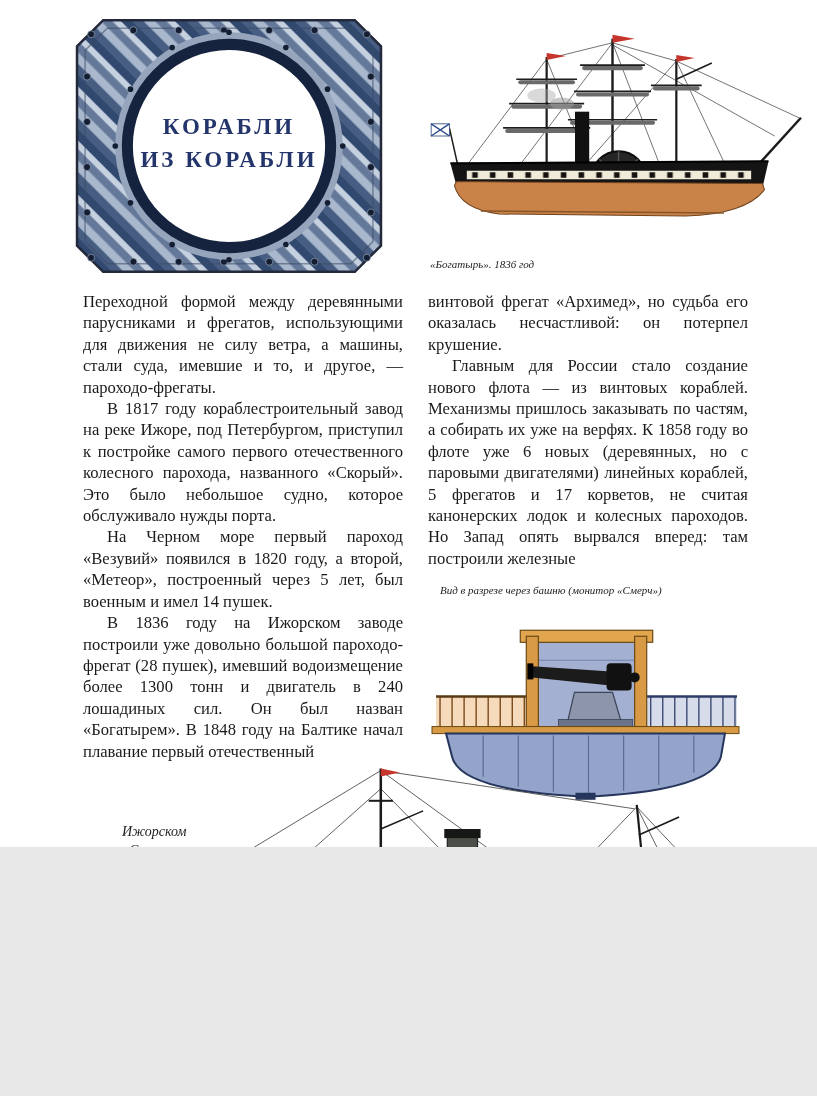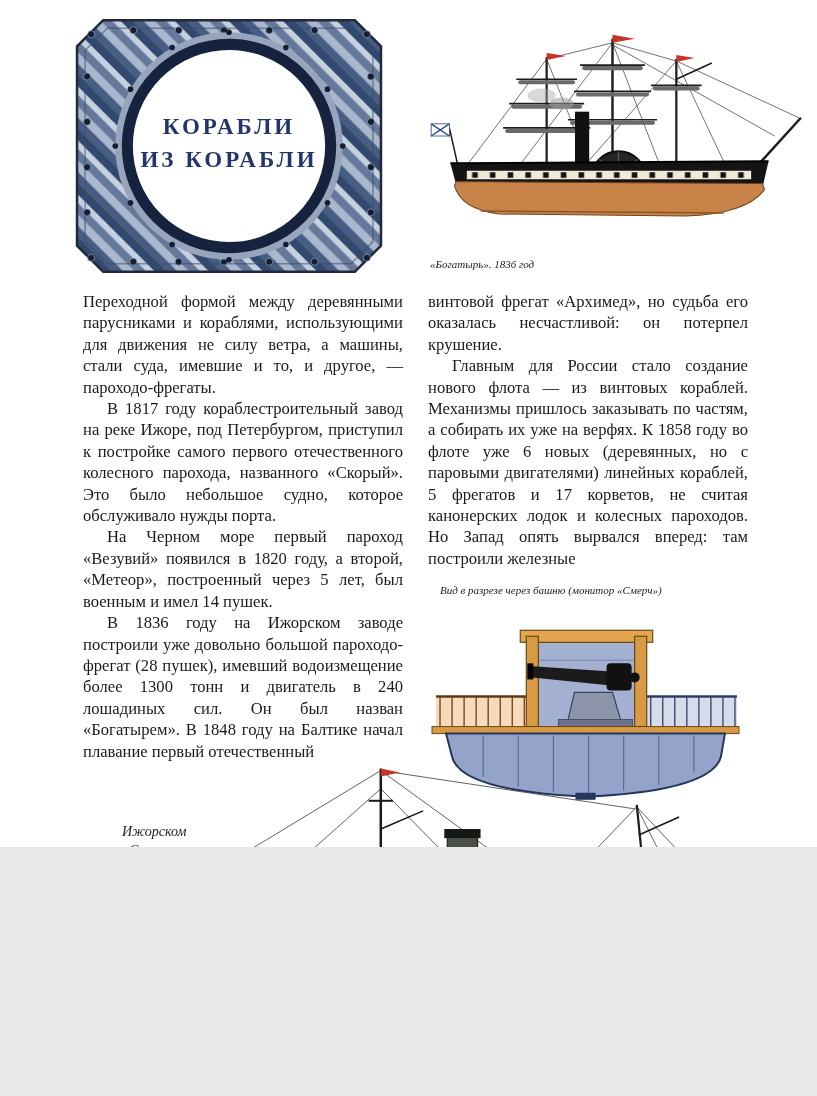--- a/index.html
+++ b/index.html
@@ -192,21 +192,21 @@
         <line x1="30" y1="143" x2="344" y2="141" stroke="#000" stroke-width="2"></line>
         <rect x="46" y="150" width="281" height="9" fill="url(#gunports)" stroke="#222" stroke-width="0.6"></rect>
         <path d="M34,165 Q40,188 78,193 L262,195 Q322,193 340,169 L338,163 L36,161 Z" fill="#c98348" stroke="#70431f" stroke-width="1"></path>
         <path d="M60,190 L300,192" stroke="#8a5526" stroke-width="1.5" fill="none"></path>
       </g>
     </svg>
   </div>
   <div class="abs caption caption-bogatyr">«Богатырь». 1836 год</div>
 
   <div class="abs col col-left">
-    <p>Переходной формой между деревянными парусниками и кораблями, использующими для движения не силу ветра, а машины, стали суда, имевшие и то, и другое, — пароходо-фрегаты.</p>
+    <p>Переходной формой между деревянными парусниками и фрегатов, использующими для движения не силу ветра, а машины, стали суда, имевшие и то, и другое, — пароходо-фрегаты.</p>
     <p class="ind">В 1817 году кораблестроительный завод на реке Ижоре, под Петербургом, приступил к постройке самого первого отечественного колесного парохода, названного «Скорый». Это было небольшое судно, которое обслуживало нужды порта.</p>
     <p class="ind">На Черном море первый пароход «Везувий» появился в 1820 году, а второй, «Метеор», построенный через 5 лет, был военным и имел 14 пушек.</p>
     <p class="ind">В 1836 году на Ижорском заводе построили уже довольно большой пароходо-фрегат (28 пушек), имевший водоизмещение более 1300 тонн и двигатель в 240 лошадиных сил. Он был назван «Богатырем». В 1848 году на Балтике начал плавание первый отечественный</p>
   </div>
 
   <div class="abs col col-right">
     <p>винтовой фрегат «Архимед», но судьба его оказалась несчастливой: он потерпел крушение.</p>
     <p class="ind">Главным для России стало создание нового флота — из винтовых кораблей. Механизмы пришлось заказывать по частям, а собирать их уже на верфях. К 1858 году во флоте уже 6 новых (деревянных, но с паровыми двигателями) линейных кораблей, 5 фрегатов и 17 корветов, не считая канонерских лодок и колесных пароходов. Но Запад опять вырвался вперед: там построили железные</p>
 
     <div class="caption caption-turret">Вид в разрезе через башню (монитор «Смерч»)</div>

